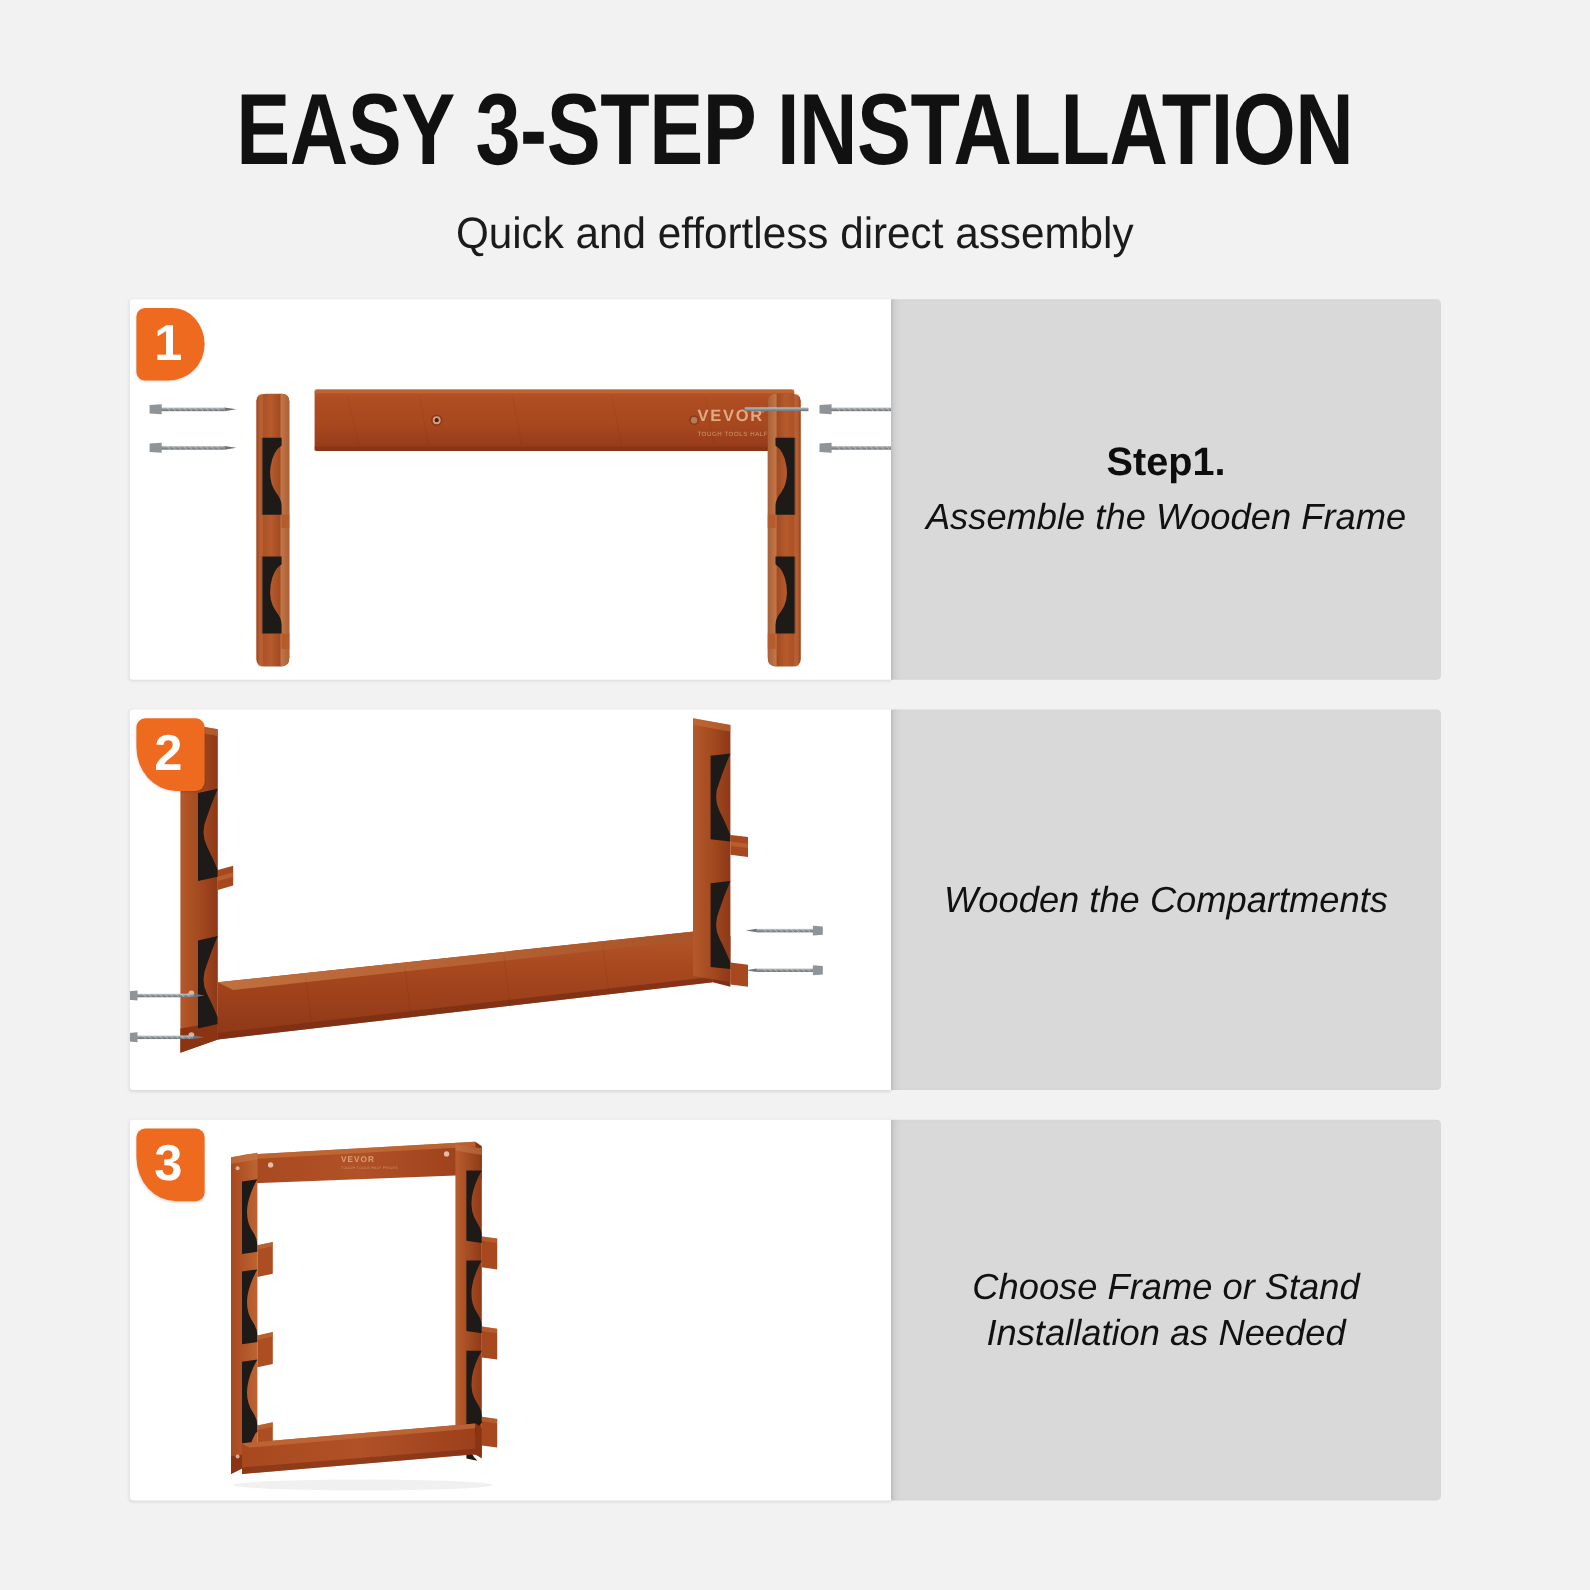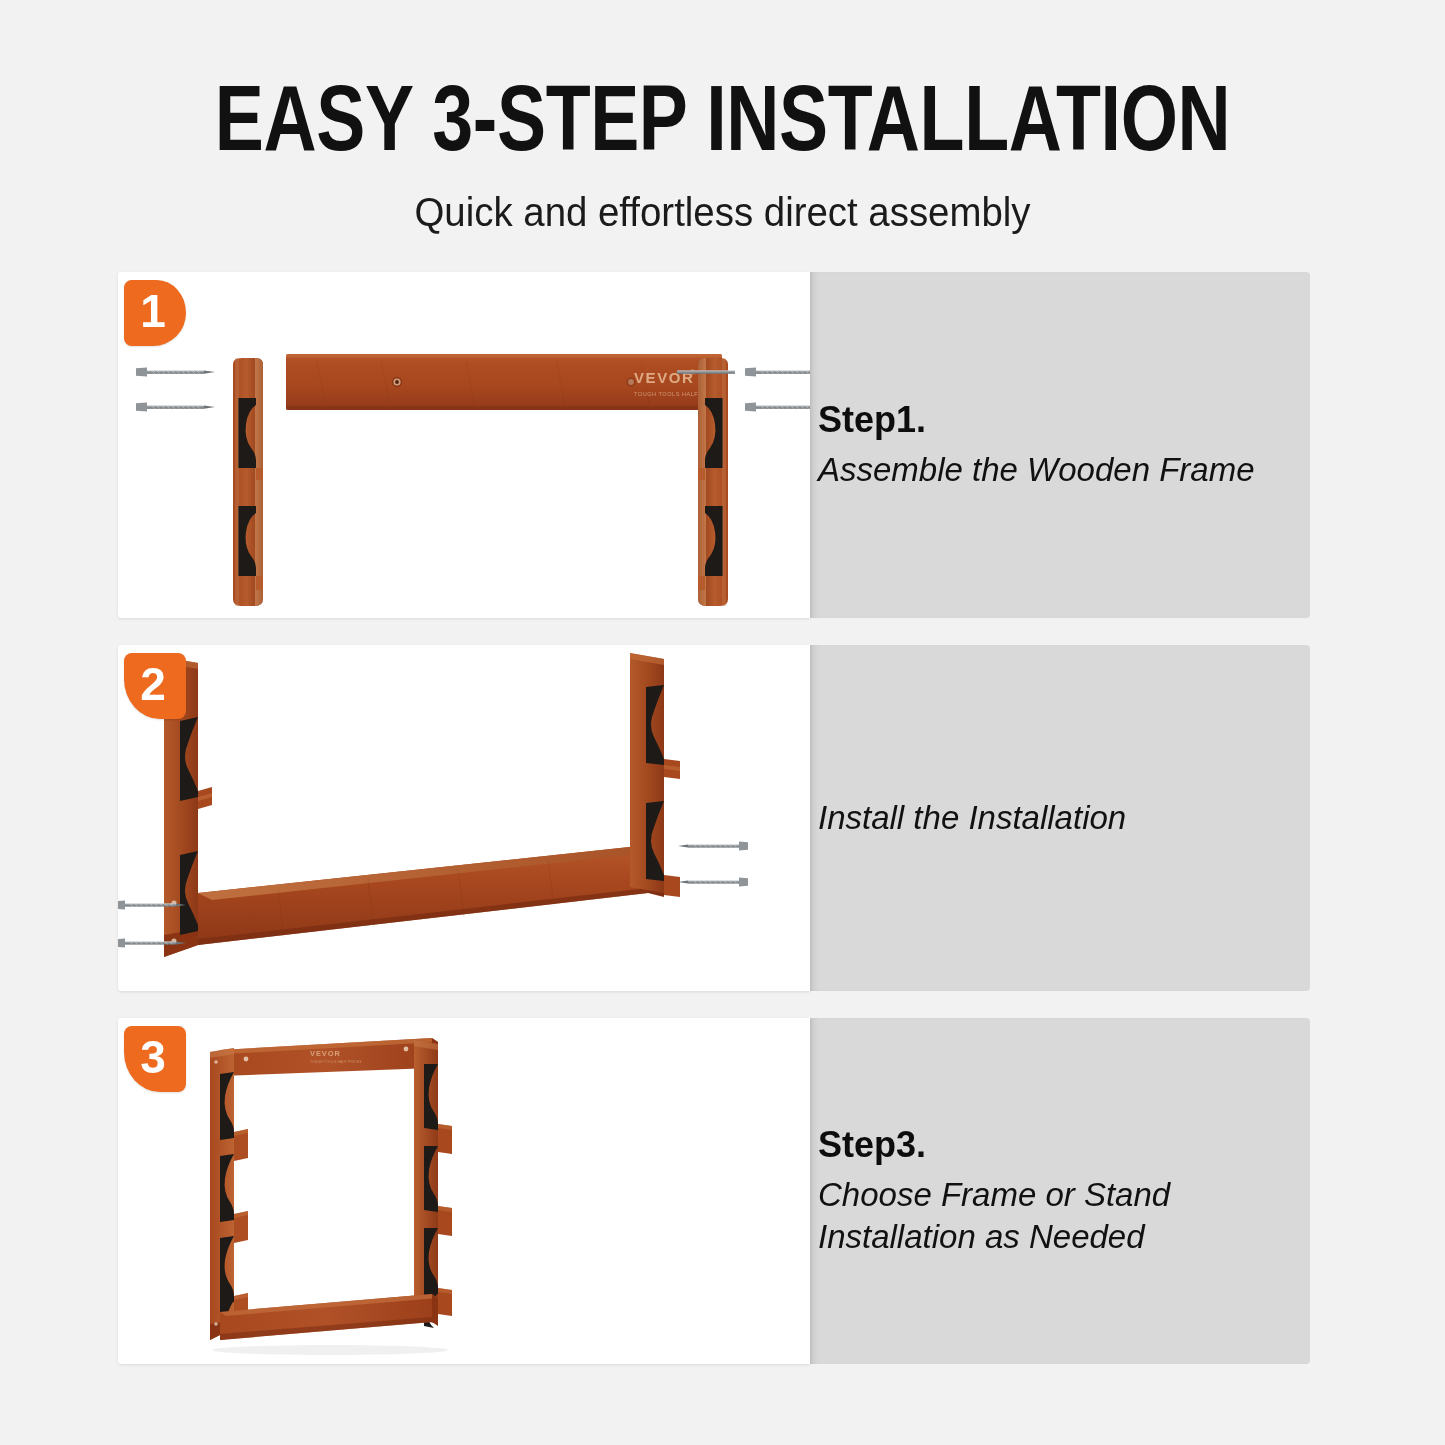--- a/index.html
+++ b/index.html
@@ -51,21 +51,21 @@
   }
   .panel{
     position:absolute;left:692px;top:0;
     width:500px;height:346px;
     background:#d9d9d9;
     border-radius:0 4px 4px 0;
     display:flex;align-items:center;justify-content:center;
     box-shadow:inset 7px 0 9px -6px rgba(0,0,0,0.16);
     z-index:1;
   }
-  .panel-inner{text-align:left;padding:0 8px;width:100%;}
+  .panel-inner{text-align:center;padding:0 8px;width:100%;}
   .step-head{
     font-size:36px;font-weight:bold;color:#0d0d0d;
     margin:0 0 8px 0;line-height:42px;
   }
   .step-desc{
     font-size:33px;color:#111111;line-height:42px;margin:0;
     font-weight:normal;
     font-style:italic;
   }
 
@@ -386,21 +386,21 @@
             <line x1="48" y1="3.6" x2="50.5" y2="6.4"></line>
           </g>
         </g>
       </svg>
       <div class="badge">
         <span>2</span>
       </div>
     </div>
     <div class="panel">
       <div class="panel-inner">
-        <p class="step-desc">Install the Installation</p>
+        <p class="step-desc">Wooden the Compartments</p>
       </div>
     </div>
   </div>
 
   <div class="row row-3">
     <div class="photo">
       <svg class="art" viewBox="0 0 692 346">
         <defs>
           <linearGradient id="p3left" x1="0" y1="0" x2="1" y2="0">
             <stop offset="0" stop-color="#a8481f"></stop>
@@ -484,20 +484,19 @@
 
           <ellipse cx="120" cy="318" rx="118" ry="5" fill="#000000" opacity="0.06"></ellipse>
         </g>
       </svg>
       <div class="badge">
         <span>3</span>
       </div>
     </div>
     <div class="panel">
       <div class="panel-inner">
-        <p class="step-head">Step3.</p>
         <p class="step-desc">Choose Frame or Stand</p>
         <p class="step-desc">Installation as Needed</p>
       </div>
     </div>
   </div>
 
 </div>
 
 </body></html>

